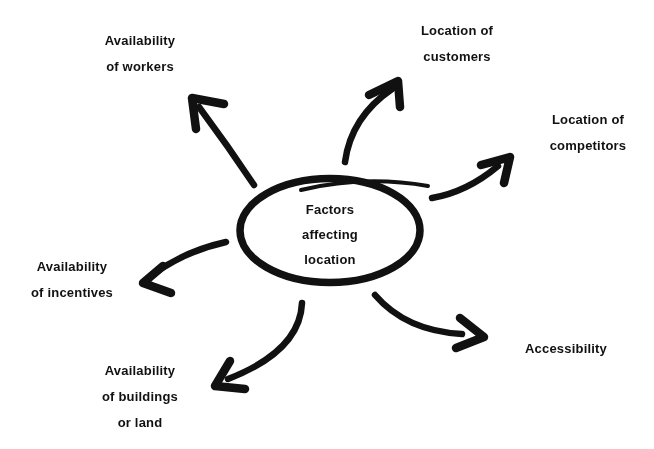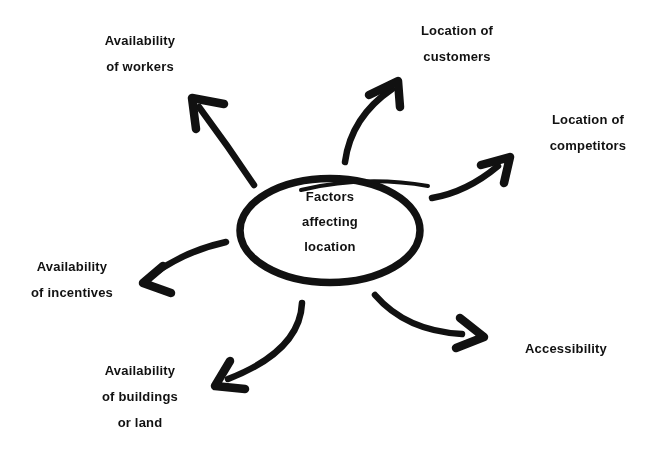--- a/index.html
+++ b/index.html
@@ -32,21 +32,21 @@
     color: #111111;
     white-space: pre-line;
     letter-spacing: 0.2px;
   }
   .label-workers       { left: 30px;  top: 28px;  }
   .label-customers     { left: 347px; top: 18px;  }
   .label-competitors   { left: 478px; top: 107px; }
   .label-incentives    { left: 0px;   top: 254px; width: 144px; }
   .label-buildings     { left: 30px;  top: 358px; }
   .label-accessibility { left: 456px; top: 336px; }
-  .label-center        { left: 220px; top: 184px; line-height: 25px; }
+  .label-center        { left: 220px; top: 197px; line-height: 25px; }
 
   .ink-shaft {
     fill: none;
     stroke: #111111;
     stroke-width: 6.5;
     stroke-linecap: round;
     stroke-linejoin: round;
   }
   .ink-head {
     fill: none;

